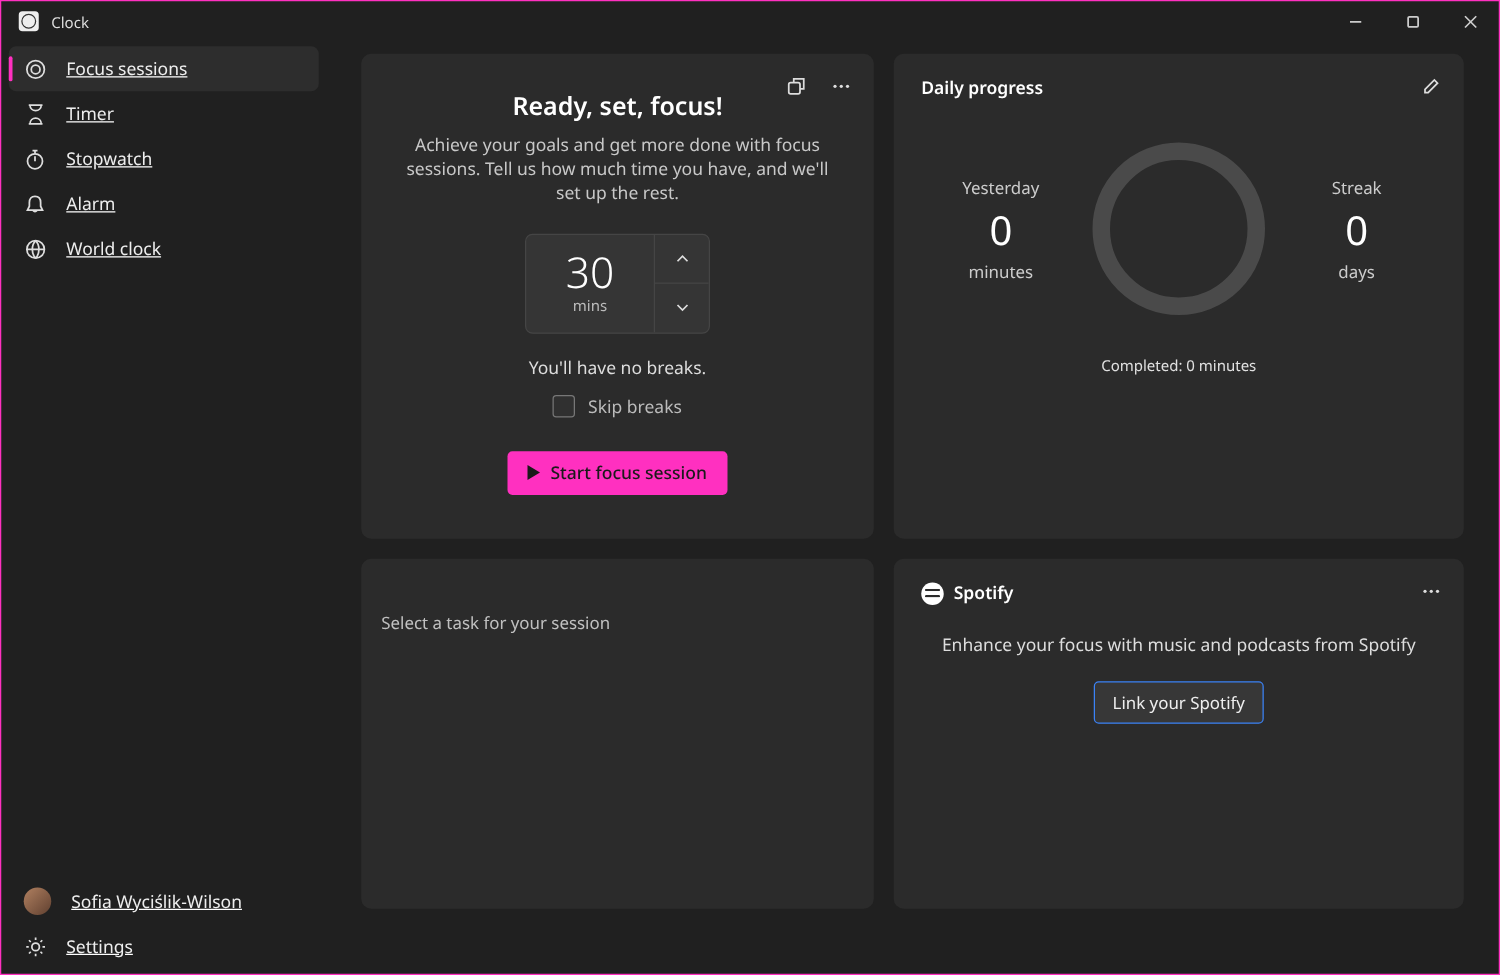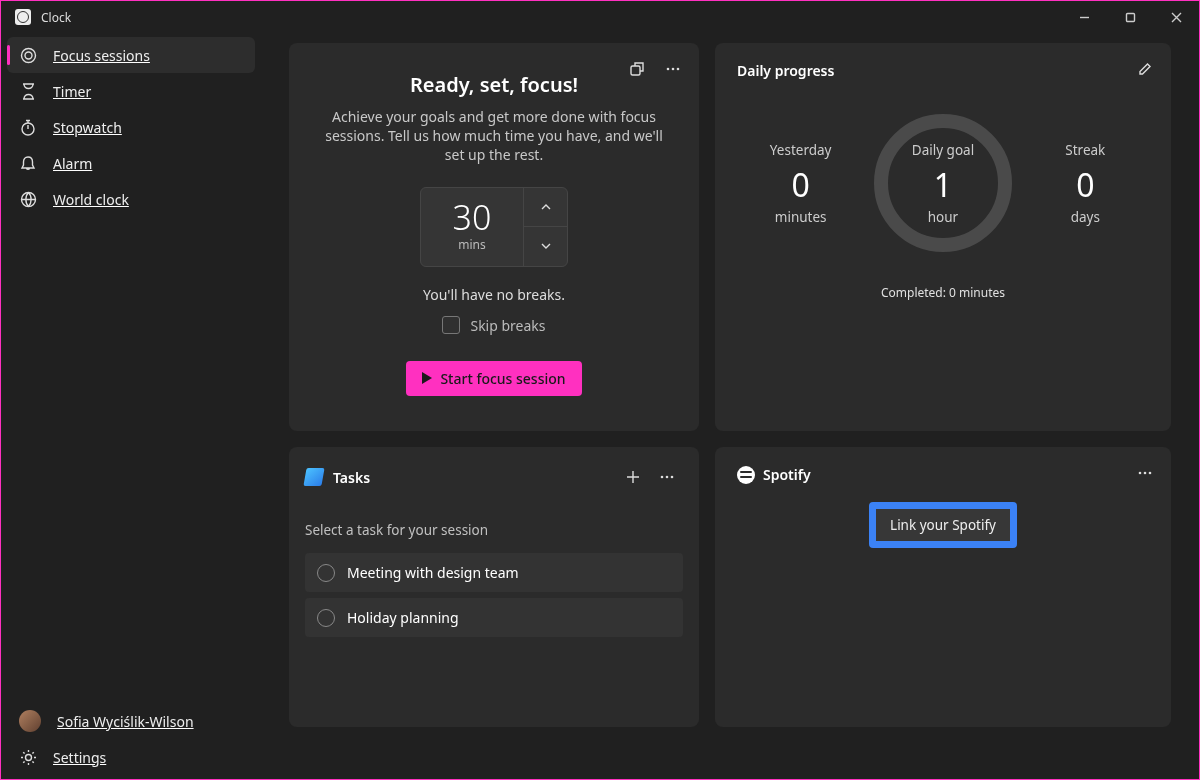--- a/index.html
+++ b/index.html
@@ -194,21 +194,21 @@
   .spotify-logo {
     width:18px;height:18px;border-radius:50%;background:#fff;position:relative;
   }
   .spotify-logo::before,.spotify-logo::after{
     content:"";position:absolute;left:3px;right:3px;border-top:2px solid #2b2b2b;border-radius:2px;
   }
   .spotify-logo::before{top:5px;} .spotify-logo::after{top:10px;}
   #spotify-card .msg { text-align:center; font-size:14px; color:#ddd; margin-top:24px; line-height:1.35; }
   .link-btn {
     display:block; margin:18px auto 14px;
-    background:#373737; color:#eee; border:7px solid #3b82f6;
+    background:#373737; color:#eee; border:1px solid #3b82f6;
     border-radius:4px; padding:7px 14px; font-size:13.5px;
     cursor:pointer;
   }
 
   
   svg.line { fill:none; stroke:currentColor; stroke-width:1.4; }
 </style>
 </head>
 <body>
 
@@ -364,82 +364,50 @@
         <div class="stat">
           <div class="label">Yesterday</div>
           <div class="value">0</div>
           <div class="unit">minutes</div>
         </div>
 
         <div class="ring">
           <svg width="150" height="150">
             <circle cx="75" cy="75" r="62" fill="none" stroke="#4a4a4a" stroke-width="14"></circle>
           </svg>
-          <div class="stat" style="width:auto">
-            <div class="label">Daily goal</div>
-            <div class="value">1</div>
-            <div class="unit">hour</div>
-          </div>
         </div>
 
         <div class="stat">
           <div class="label">Streak</div>
           <div class="value">0</div>
           <div class="unit">days</div>
         </div>
       </div>
 
       <div class="completed">Completed: 0 minutes</div>
     </section>
 
     <section id="tasks-card" class="card">
-      <div class="card-header">
-        <span class="todo-icon"></span>
-        <h3>Tasks</h3>
-        <div style="margin-left:auto; display:flex; gap:2px;">
-          <div class="icon-btn">
-            <svg class="line" width="16" height="16">
-                <path d="M8 2 V14 M2 8 H14"></path>
-              </svg>
-          </div>
-          <div class="icon-btn">
-            <svg width="16" height="16" fill="currentColor">
-                <circle cx="3" cy="8" r="1.3"></circle>
-                <circle cx="8" cy="8" r="1.3"></circle>
-                <circle cx="13" cy="8" r="1.3"></circle>
-              </svg>
-          </div>
-        </div>
-      </div>
       <div class="hint">Select a task for your session</div>
-      <div class="task-list">
-        <div class="task-item">
-          <span class="radio"></span>
-          <span>Meeting with design team</span>
-        </div>
-        <div class="task-item">
-          <span class="radio"></span>
-          <span>Holiday planning</span>
-        </div>
-      </div>
     </section>
 
     <section id="spotify-card" class="card">
       <div class="card-actions">
         <div class="icon-btn">
           <svg width="16" height="16" fill="currentColor">
               <circle cx="3" cy="8" r="1.3"></circle>
               <circle cx="8" cy="8" r="1.3"></circle>
               <circle cx="13" cy="8" r="1.3"></circle>
             </svg>
         </div>
       </div>
       <div class="spotify-header">
         <span class="spotify-logo"></span>
         <h3 style="font-size:14px;font-weight:600">Spotify</h3>
       </div>
+      <p class="msg">Enhance your focus with music and podcasts from Spotify</p>
       <button class="link-btn">
         <span>Link your Spotify</span>
       </button>
     </section>
 
   </div>
 </div>
 
 </body></html>

